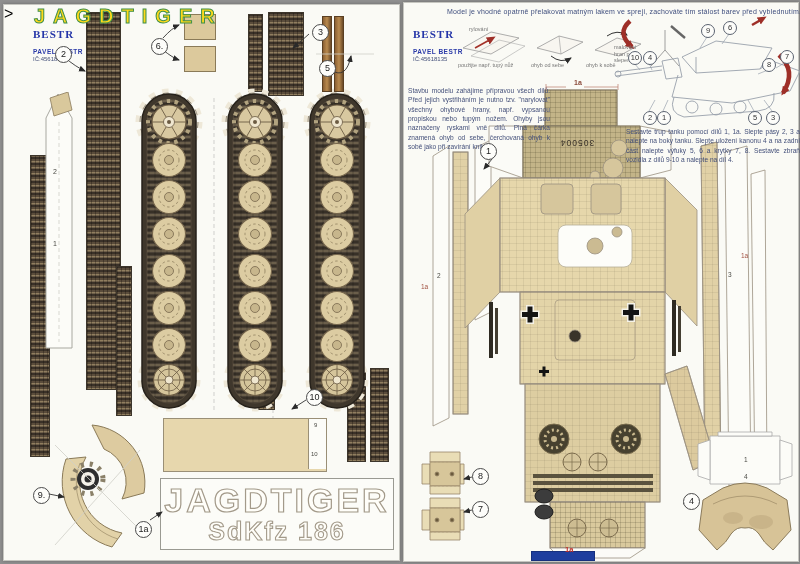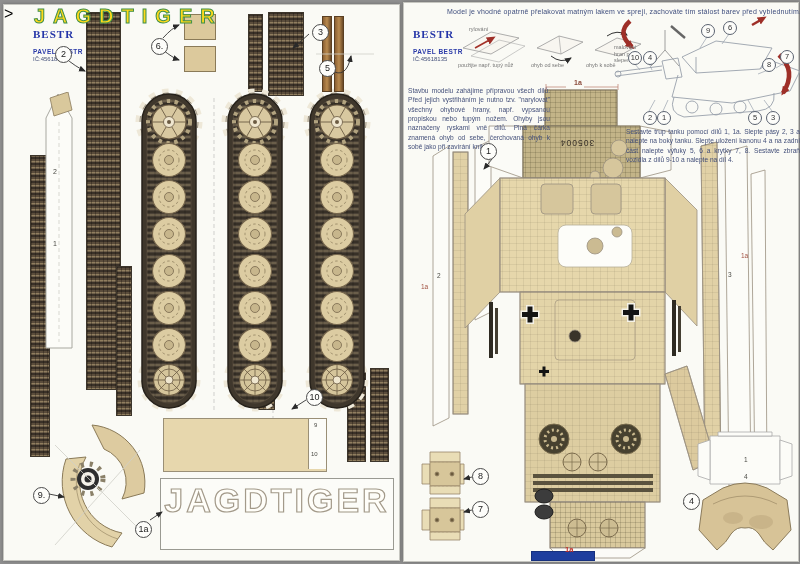--- a/index.html
+++ b/index.html
@@ -159,20 +159,21 @@
   </svg>
 
   <div class="abs" style="left:163px;top:418px;width:162px;height:52px;z-index:4;background:#e7d7ad;border:1px solid #9a8f76;">
     <div class="abs" style="right:0;top:0;width:17px;height:50px;background:#fcfcf8;border-left:1px solid #9a8f76;"></div>
   </div>
   <div class="mark" style="left:314px;top:422px;">9</div>
   <div class="mark" style="left:311px;top:451px;">10</div>
 
   <div class="plate" style="left:160px;top:478px;width:232px;height:70px;">
     <div class="l1">JAGDTIGER</div>
+    <div class="l2">SdKfz 186</div>
   </div>
 
   <div class="co" style="left:55px;top:46px;">2</div>
   <div class="co" style="left:151px;top:38px;">6.</div>
   <div class="co" style="left:312px;top:24px;">3</div>
   <div class="co" style="left:319px;top:60px;">5</div>
   <div class="co" style="left:33px;top:487px;">9.</div>
   <div class="co" style="left:135px;top:521px;">1a</div>
   <div class="co" style="left:306px;top:389px;">10</div>
 

